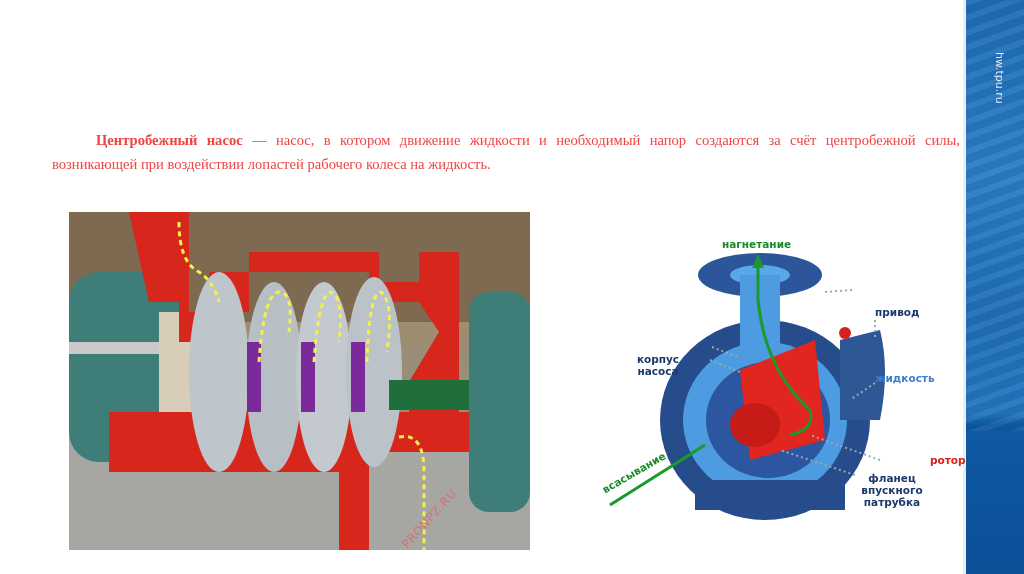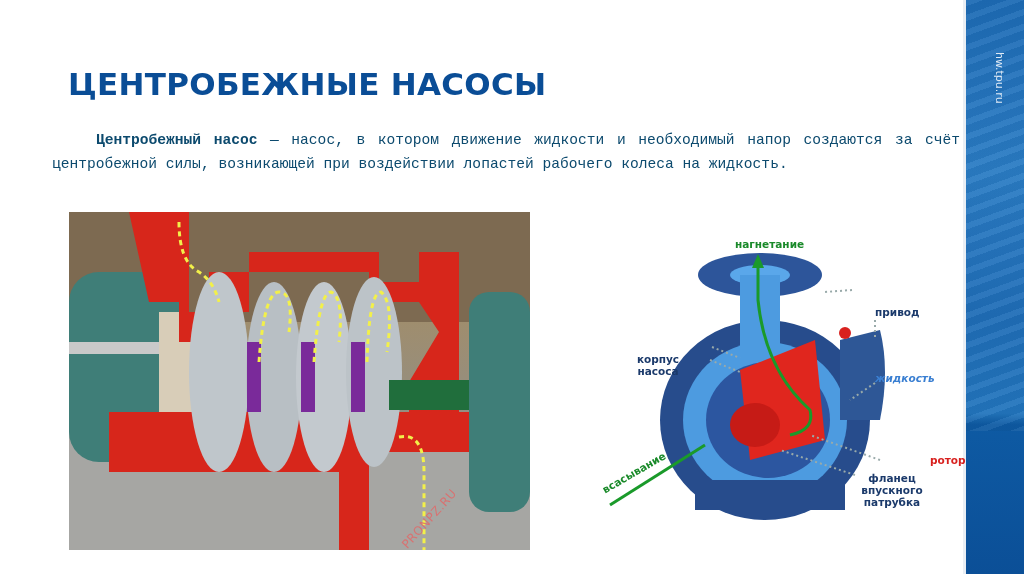--- a/index.html
+++ b/index.html
@@ -8,22 +8,22 @@
     background: #ffffff; font-family: "Liberation Sans", sans-serif;
   }
   .slide { position: absolute; inset: 0; }
   .title {
     position: absolute; left: 68px; top: 66px;
     font-family: "DejaVu Sans", sans-serif; font-weight: bold;
     font-size: 31px; color: #0a4d96; letter-spacing: 0.3px;
   }
   .para {
     position: absolute; left: 52px; top: 128px; width: 908px;
-    font-family: Liberation Mono, monospace; font-size: 14.6px; line-height: 24px;
-    color: #0c4a6e; text-align: justify; text-indent: 44px;
+    font-family: Liberation Serif, serif; font-size: 14.6px; line-height: 24px;
+    color: #ef4444; text-align: justify; text-indent: 44px;
   }
   .para b { font-weight: bold; }
   .side {
     position: absolute; right: 0; top: 0; width: 58px; height: 574px;
     background: linear-gradient(180deg, #1d6bb5 0%, #2a7cc4 30%, #1f6db7 55%, #2275bd 72%, #0e5aa3 74%, #0b4f97 100%);
     border-left: 3px solid #e9eef4;
   }
   .side::before {
     content: ""; position: absolute; inset: 0 0 25% 0;
     background: repeating-linear-gradient(160deg, rgba(255,255,255,0.06) 0 6px, rgba(0,0,0,0.04) 6px 14px);
@@ -46,27 +46,26 @@
     font-family: "DejaVu Sans", sans-serif; letter-spacing: 0.5px;
   }
   
   .diagram { position: absolute; left: 590px; top: 220px; width: 370px; height: 320px; }
   .lbl {
     position: absolute; font-family: "DejaVu Sans", sans-serif; font-weight: bold;
     font-size: 10.5px; line-height: 12px; color: #1b3a6b; text-align: center;
   }
   .lbl.green { color: #1a8a2a; }
   .lbl.red { color: #d8211f; }
-  .lbl.lblue { color: #3a7fd2; font-style: italic; }
+  .lbl.lblue { color: #3a7fd2; }
 </style>
 </head>
 <body>
 
 <div class="slide">
-  <div class="title">ЦЕНТРОБЕЖНЫЕ НАСОСЫ</div>
 
   <div class="para"><b>Центробежный насос</b><span> — насос, в котором движение жидкости и необходимый напор создаются за счёт центробежной силы, возникающей при воздействии лопастей рабочего колеса на жидкость.</span></div>
 
   <div class="side">
     <div class="side-text">hw.tpu.ru</div>
   </div>
 
   <div class="pump1">
     <svg width="461" height="338" viewBox="0 0 461 338">
       <rect x="0" y="0" width="461" height="110" fill="#7d6a51"></rect>
@@ -125,21 +124,21 @@
 
       <path d="M122 127 L150 138" stroke="#9aa" stroke-width="2" stroke-dasharray="2 3"></path>
       <path d="M120 140 L150 152" stroke="#9aa" stroke-width="2" stroke-dasharray="2 3"></path>
       <path d="M262 70 L235 72" stroke="#9aa" stroke-width="2" stroke-dasharray="2 3"></path>
       <path d="M285 100 L285 120" stroke="#9aa" stroke-width="2" stroke-dasharray="2 3"></path>
       <path d="M285 163 L260 180" stroke="#9aa" stroke-width="2" stroke-dasharray="2 3"></path>
       <path d="M290 240 L220 215" stroke="#9aa" stroke-width="2" stroke-dasharray="2 3"></path>
       <path d="M265 255 L190 230" stroke="#9aa" stroke-width="2" stroke-dasharray="2 3"></path>
     </svg>
 
-    <div class="lbl green" style="left:145px; top:18px;text-align:right;">нагнетание</div>
+    <div class="lbl green" style="left:132px; top:18px;text-align:right;">нагнетание</div>
     <div class="lbl" style="left:285px; top:86px;">привод</div>
     <div class="lbl" style="left:40px; top:133px; width:56px;">корпус насоса</div>
     <div class="lbl lblue" style="left:285px; top:152px;">жидкость</div>
     <div class="lbl green" style="left:10px; top:265px; transform:rotate(-30deg); transform-origin:left top;">всасывание</div>
     <div class="lbl red" style="left:292px; top:234px;margin-left:48px;">ротор</div>
     <div class="lbl" style="left:262px; top:252px; width:80px;">фланец впускного патрубка</div>
   </div>
 </div>
 
 </body></html>

